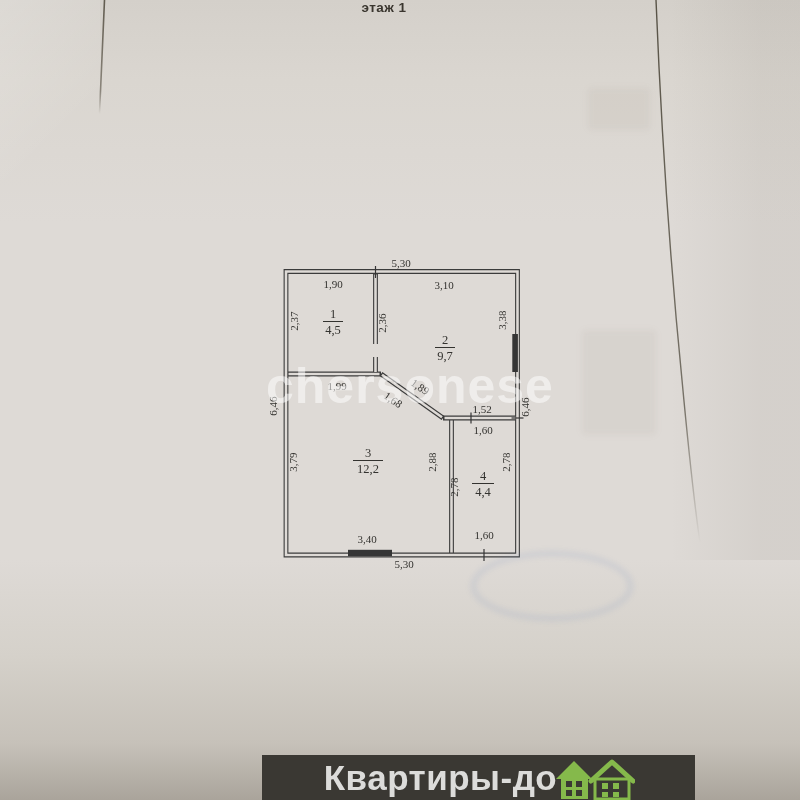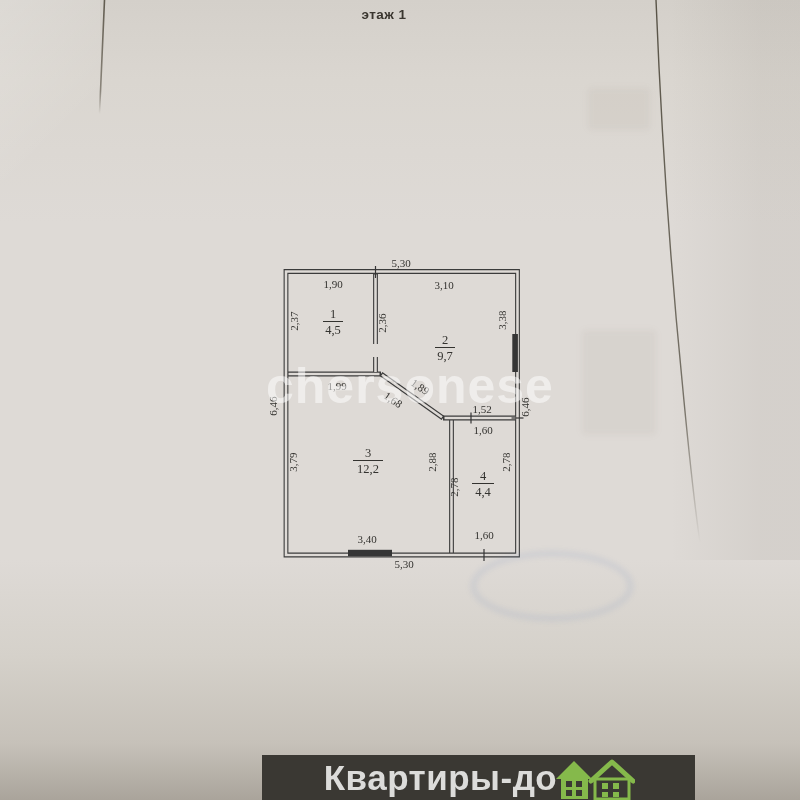--- a/index.html
+++ b/index.html
@@ -17,21 +17,21 @@
     background:linear-gradient(135deg,rgba(255,255,255,0.20),rgba(255,255,255,0) 70%);
   }
   .shade-right{
     position:absolute;right:0;top:0;width:130px;height:560px;
     background:linear-gradient(90deg,rgba(0,0,0,0) 0%,rgba(90,82,70,0.07) 70%);
   }
   .ghost-mark{position:absolute;background:rgba(115,105,90,0.06);filter:blur(3px);border-radius:4px;}
   .gm1{left:588px;top:88px;width:62px;height:42px;}
   .gm2{left:582px;top:330px;width:74px;height:105px;}
   .page-title{
-    position:absolute;left:0;top:7px;width:768px;text-align:center;
+    position:absolute;left:0;top:0;width:768px;text-align:center;
     font-size:13.5px;font-weight:bold;color:#3a362f;letter-spacing:.5px;
   }
   svg.plan{position:absolute;left:0;top:0;}
   .dim{
     font-family:"Liberation Serif", serif;font-size:11px;fill:#33322f;text-anchor:middle;
   }
   .rnum{
     font-family:"Liberation Serif", serif;font-size:12.5px;fill:#33322f;text-anchor:middle;
   }
   .watermark{

